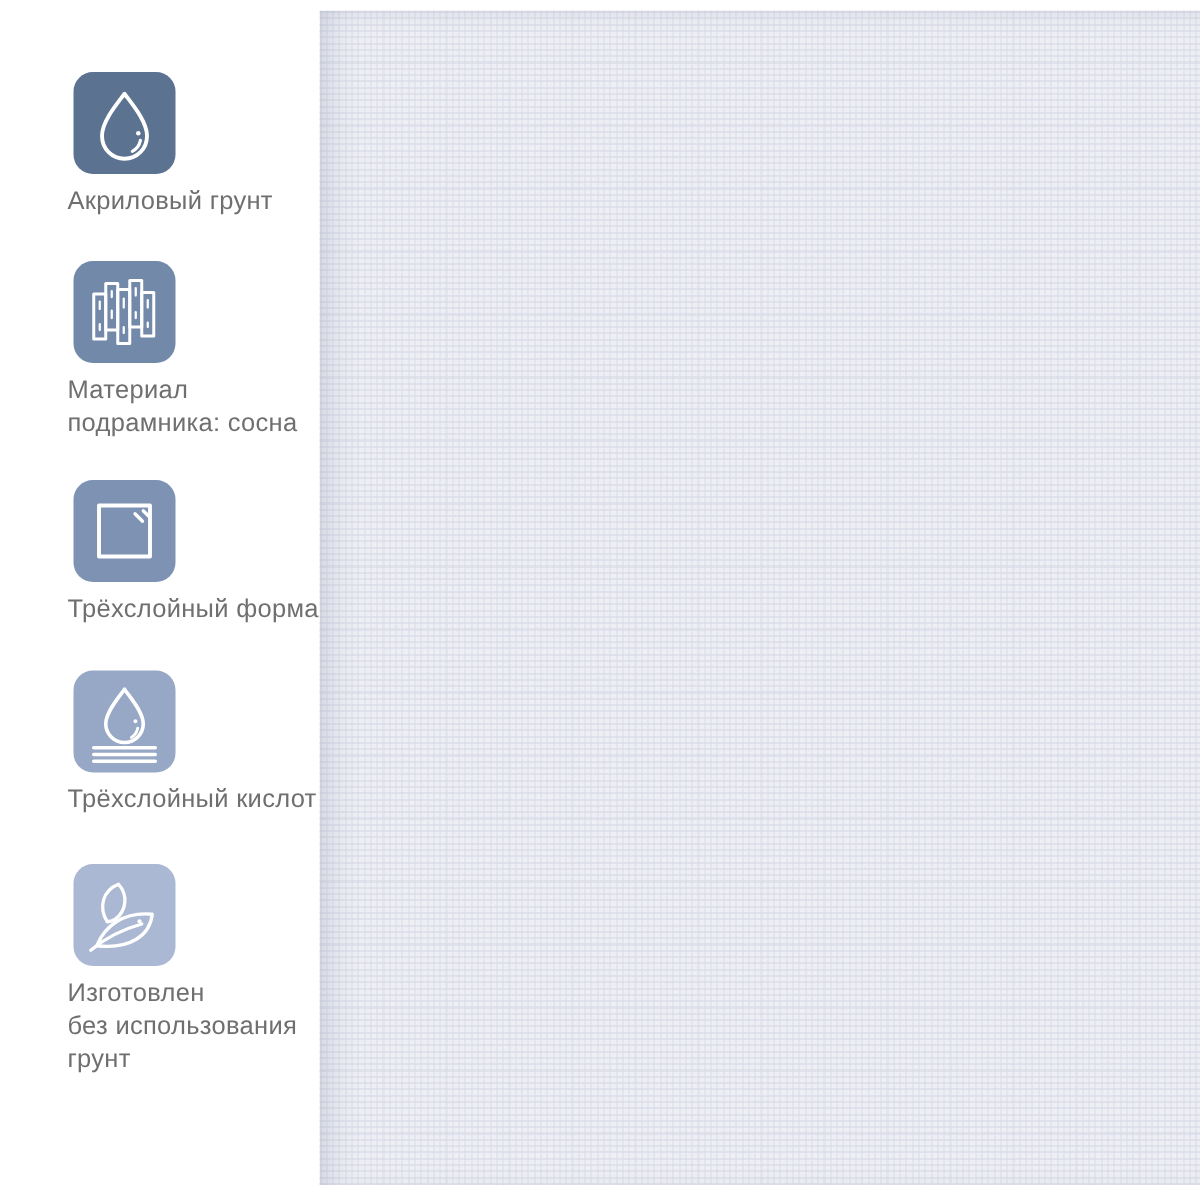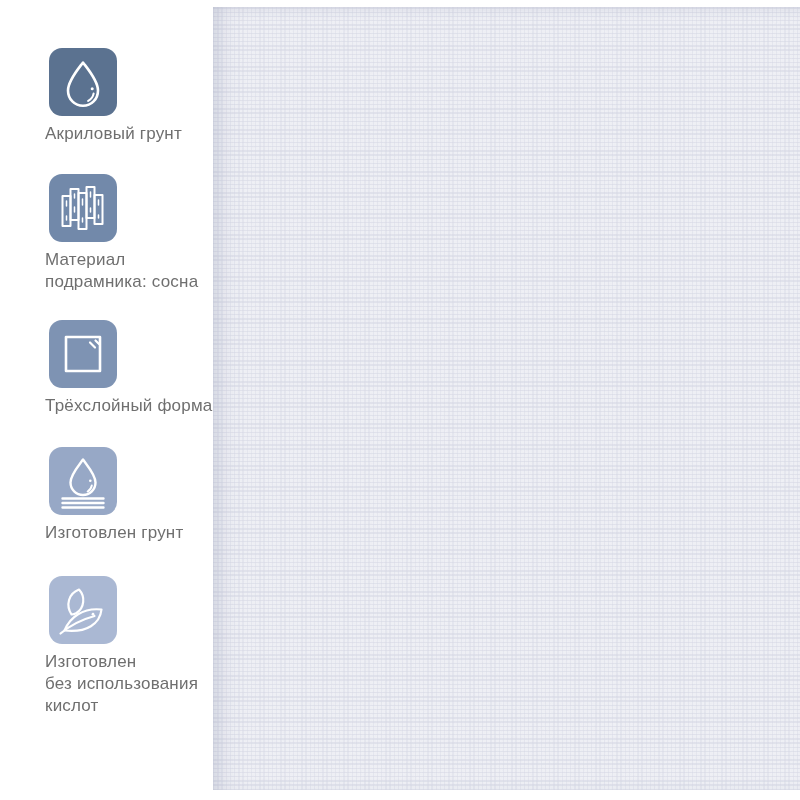--- a/index.html
+++ b/index.html
@@ -94,35 +94,35 @@
 
     <div class="feature" style="top:447px">
       <div class="tile" style="background-color: rgb(151, 168, 198);">
         <svg viewBox="0 0 68 68" aria-hidden="true">
           <path class="icon-stroke" d="M34 12.5 C31 17 21.5 27.5 21.5 35.5 C21.5 42.4 27.1 48 34 48 C40.9 48 46.5 42.4 46.5 35.5 C46.5 27.5 37 17 34 12.5 Z"></path>
           <circle class="icon-fill" cx="41.3" cy="33.8" r="1.3"></circle>
           <path class="icon-stroke" style="stroke-width:1.9" d="M42.8 38.5 C42.3 41 40.8 43.2 38.6 44.6"></path>
           <path class="icon-stroke" d="M13.5 51.5 H54.5 M13.5 56 H54.5 M13.5 60.5 H54.5"></path>
         </svg>
       </div>
-      <div class="label">Изготовлен грунт</div>
+      <div class="label">Трёхслойный кислот</div>
     </div>
 
     <div class="feature" style="top:576px">
       <div class="tile" style="background-color: rgb(170, 184, 211);">
         <svg viewBox="0 0 68 68" aria-hidden="true">
           <path class="icon-stroke" style="stroke-width:2.2" d="M22.5 38.5 C16.5 29 19.5 17.5 30 13.5 C36.5 20.5 35.5 31.5 27.5 37 C25.7 38 24 38.4 22.5 38.5 Z"></path>
           <path class="icon-stroke" style="stroke-width:2.2" d="M15.5 54.5 C21 41 34 31.5 52.5 33.5 C51 47.5 38 57 15.5 54.5 Z"></path>
           <path class="icon-stroke" style="stroke-width:2.2" d="M11.5 57.5 C21 49.5 31 44 45.5 40"></path>
           <circle class="icon-fill" cx="44" cy="38.2" r="1.4"></circle>
         </svg>
       </div>
       <div class="label">Изготовлен
 без использования
-кислот</div>
+грунт</div>
     </div>
 
   </div>
 
   <div class="canvas">
     <svg class="grain" aria-hidden="true">
       <filter id="canvasGrain" x="0" y="0" width="100%" height="100%">
         <feTurbulence type="fractalNoise" baseFrequency="0.5 0.55" numOctaves="2" seed="7" stitchTiles="stitch"></feTurbulence>
         <feColorMatrix type="matrix" values="0 0 0 0 0.70  0 0 0 0 0.71  0 0 0 0 0.78  0 0 0 0.22 0"></feColorMatrix>
       </filter>

